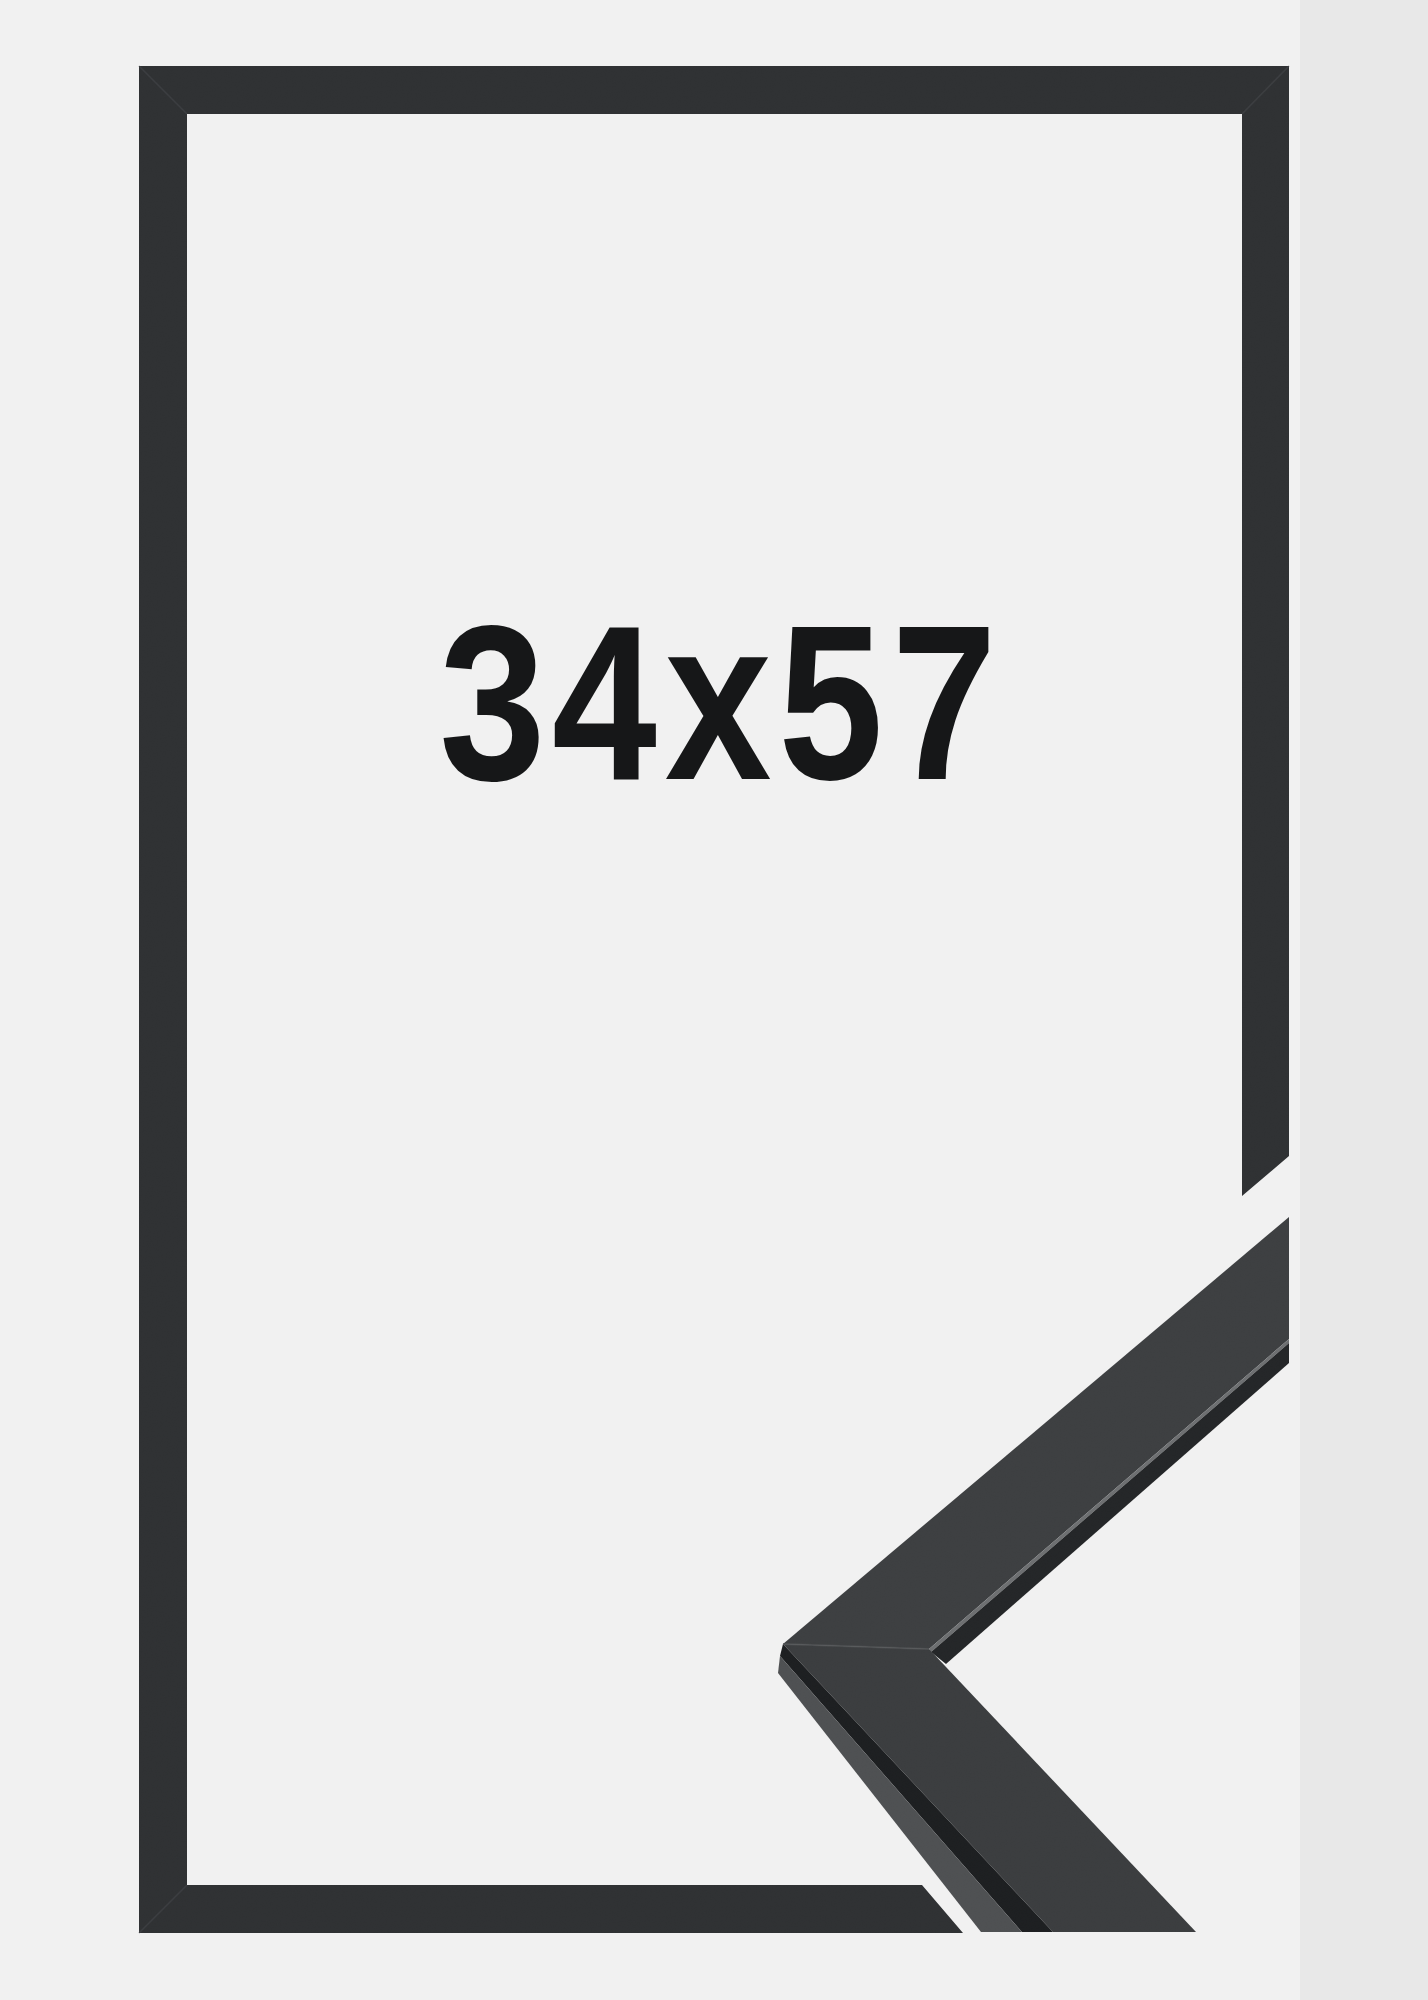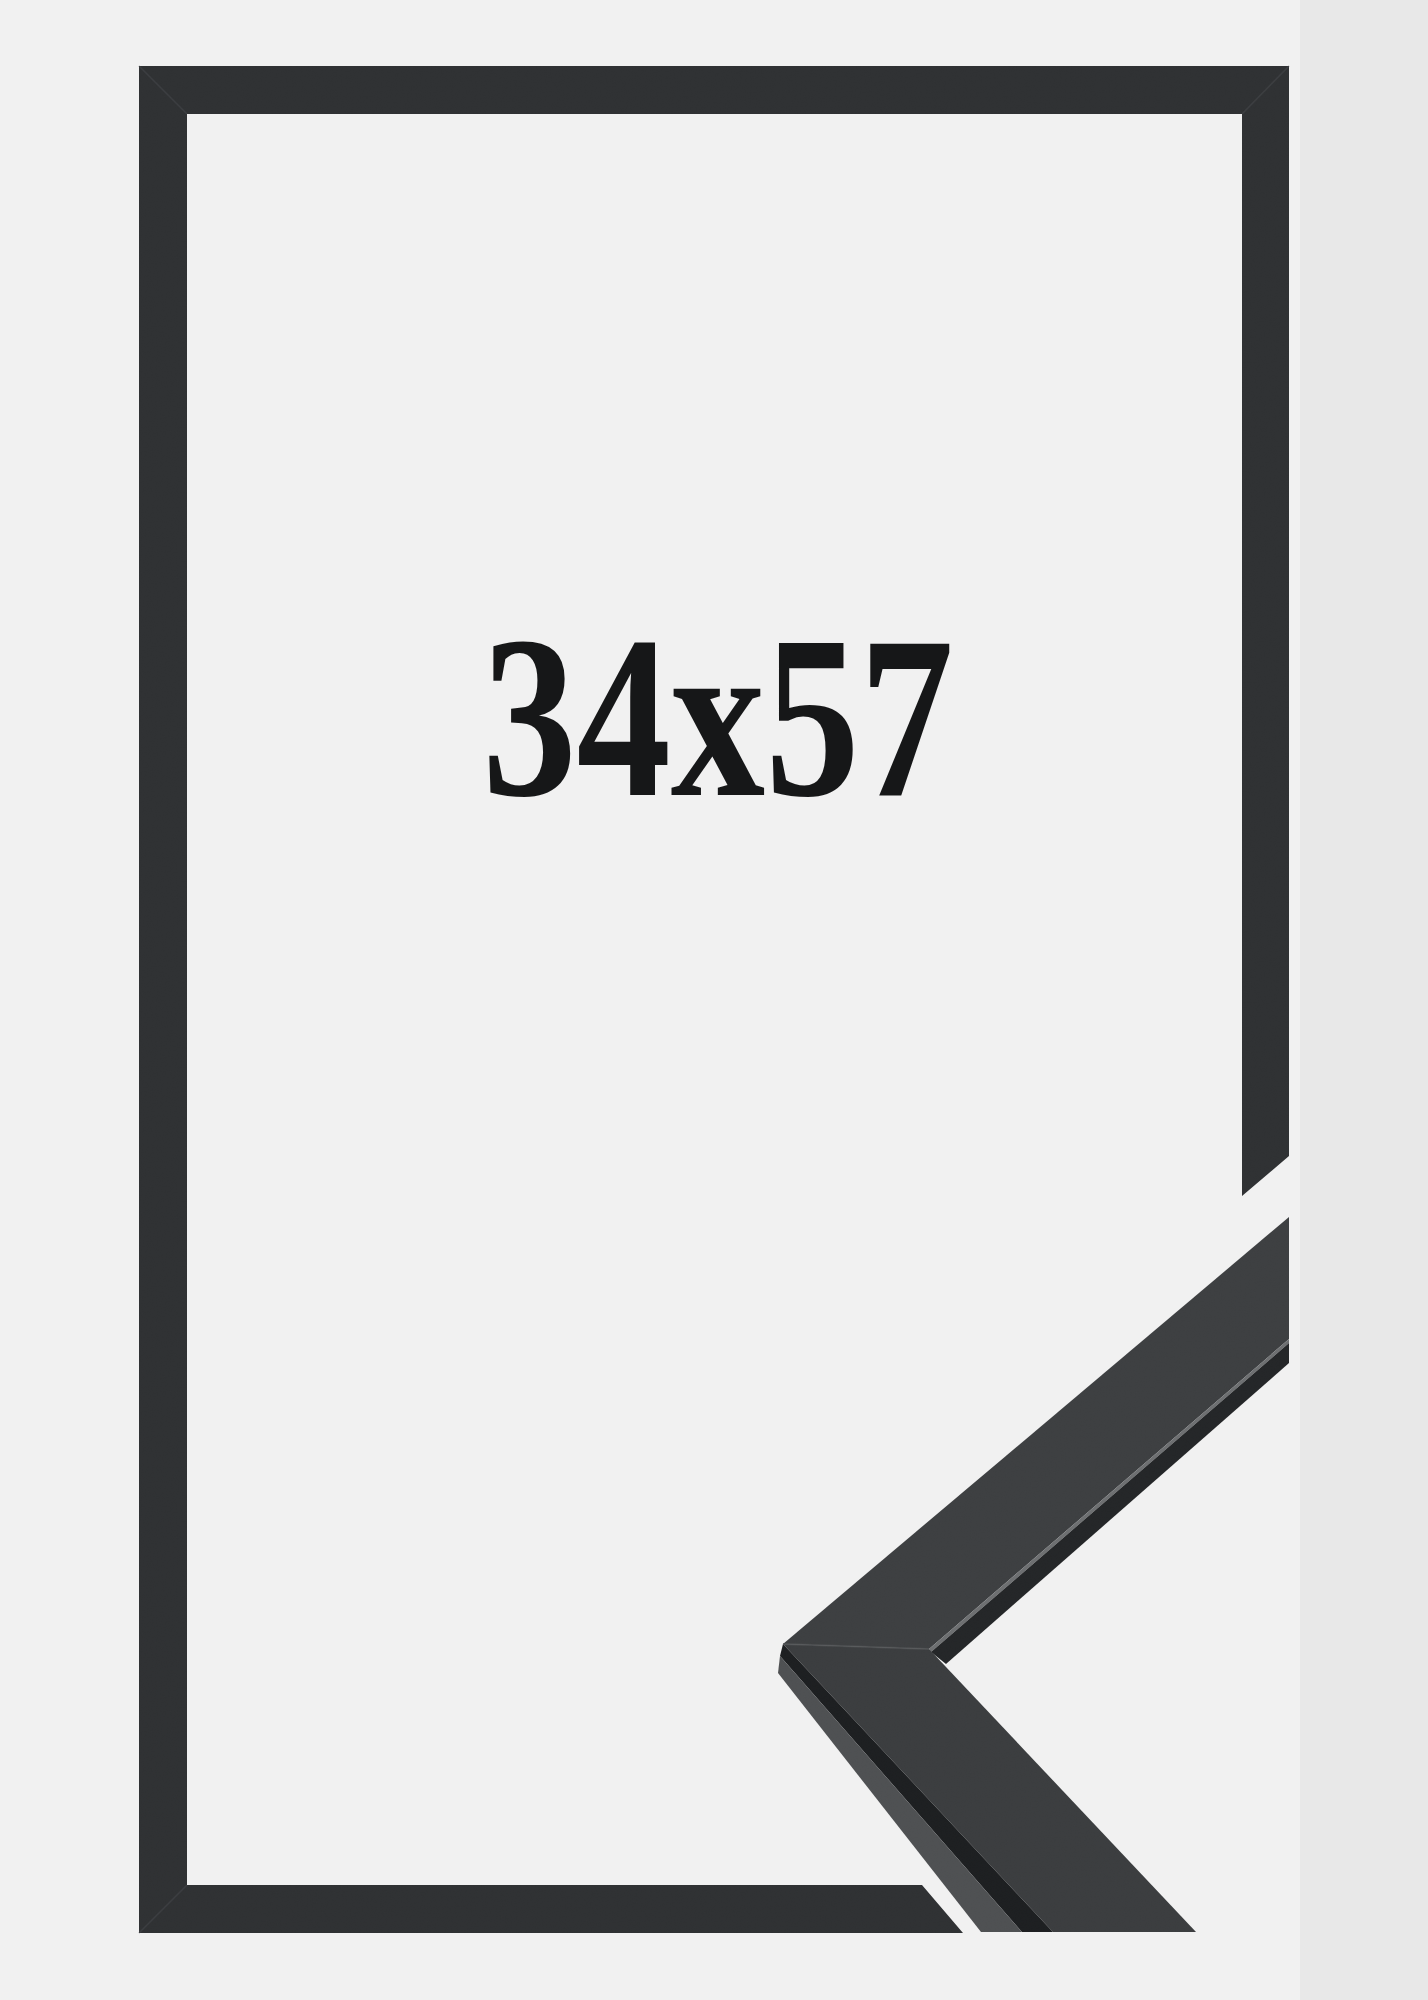--- a/index.html
+++ b/index.html
@@ -5,21 +5,21 @@
   html, body {
     margin: 0;
     padding: 0;
     background: #e8e8e8;
   }
   .stage {
     position: relative;
     width: 1300px;
     height: 2000px;
     overflow: hidden;
-    font-family: Liberation Serif, serif;
+    font-family: Liberation Mono, monospace;
   }
   .stage svg {
     position: absolute;
     left: 0;
     top: 0;
     display: block;
   }
   .size-label {
     position: absolute;
     left: 718px;

